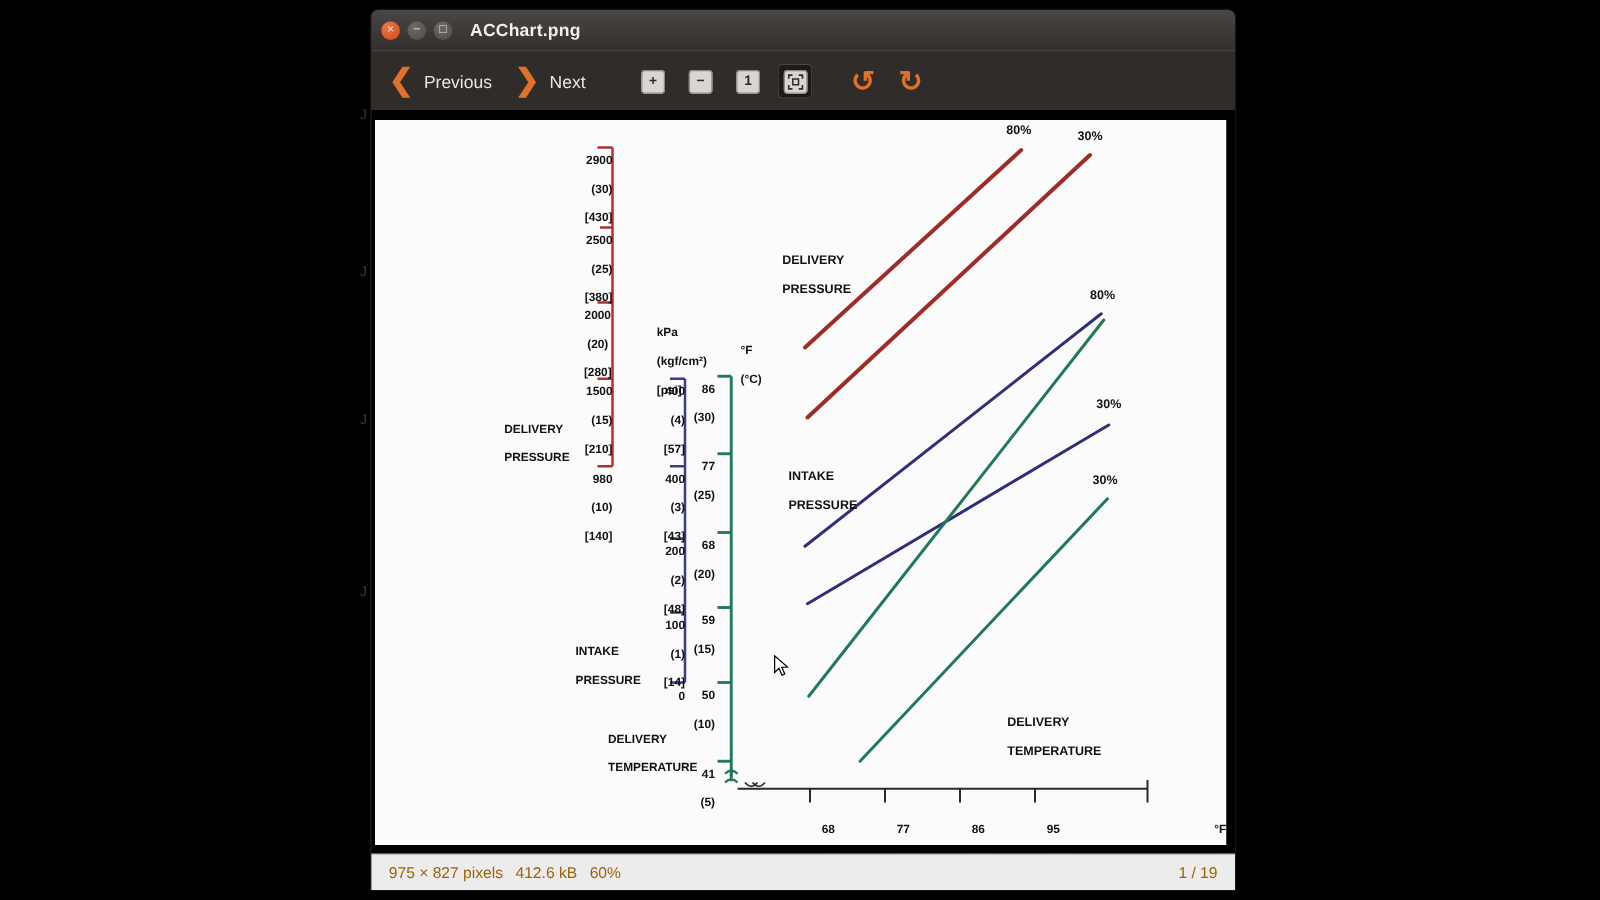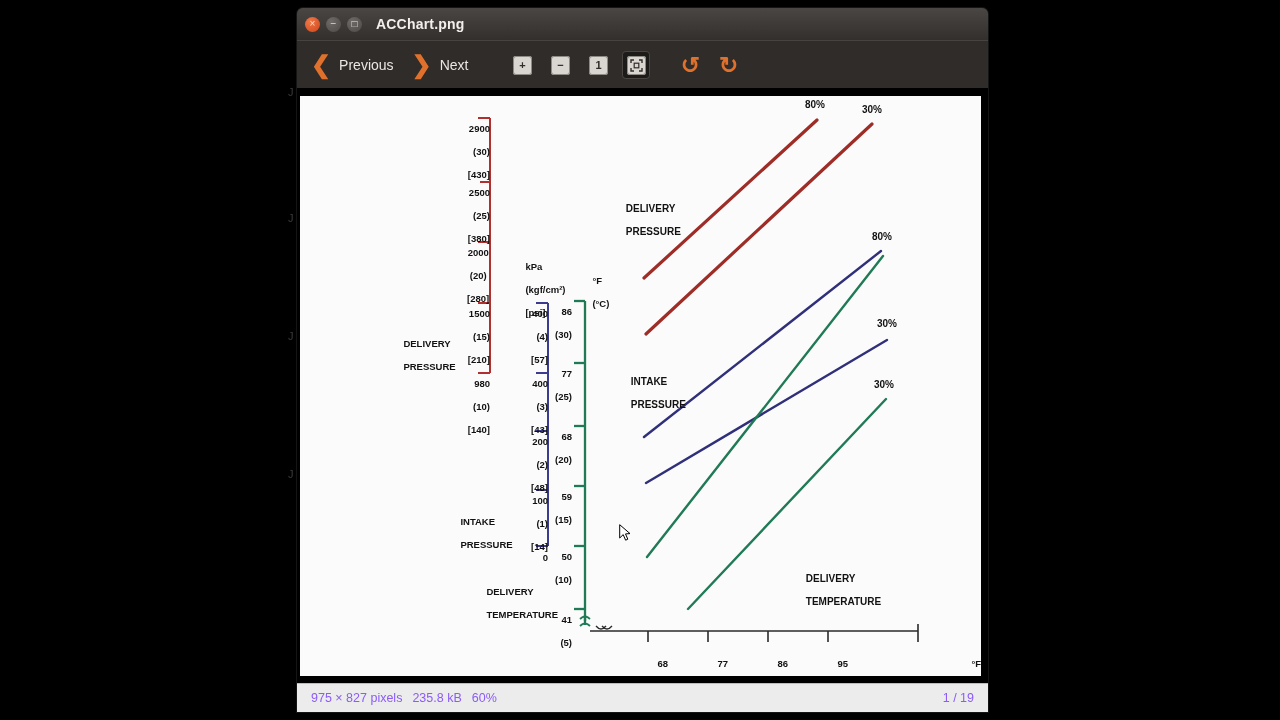--- a/index.html
+++ b/index.html
@@ -66,21 +66,21 @@
   .canvas{
     position:absolute;left:3px;top:8px;width:681px;height:580px;background:#fbfbfb;
   }
 
   .statusbar{
     position:absolute;left:0;bottom:0;width:691px;height:29px;
     background:#ececec;border-top:1px solid #bdbdbd;
     display:flex;align-items:center;justify-content:space-between;
     padding:0 14px;box-sizing:border-box;
   }
-  .statusbar span{color:#8b5cf6;font-size:12.5px;}
+  .statusbar span{color:#a16207;font-size:12.5px;}
   .st-left{display:flex;gap:10px;}
 
   
   .chart{position:absolute;inset:0;}
   .t{position:absolute;font-family:"Liberation Sans",sans-serif;font-weight:bold;
      color:#111;font-size:9.5px;line-height:11.5px;white-space:pre;}
   .t.big{font-size:10px;}
   .t.r{text-align:right;}
   .cursor{position:absolute;width:12px;height:18px;}
 </style>
@@ -365,20 +365,20 @@
         <svg class="cursor" style="left:319px;top:428px;" viewBox="0 0 12 18">
           <path d="M0.7 0.7 L0.7 14 L4.2 10.6 L6.6 16.2 L8.8 15.2 L6.5 9.9 L11 9.6 Z" fill="#ffffff" stroke="#000000" stroke-width="1"></path>
         </svg>
 
       </div>
     </div>
 
     <div class="statusbar">
       <div class="st-left">
         <span>975 × 827 pixels</span>
-        <span>235.8 kB</span>
+        <span>412.6 kB</span>
         <span>60%</span>
       </div>
       <span>1 / 19</span>
     </div>
 
   </div>
 </div>
 
 </body></html>

